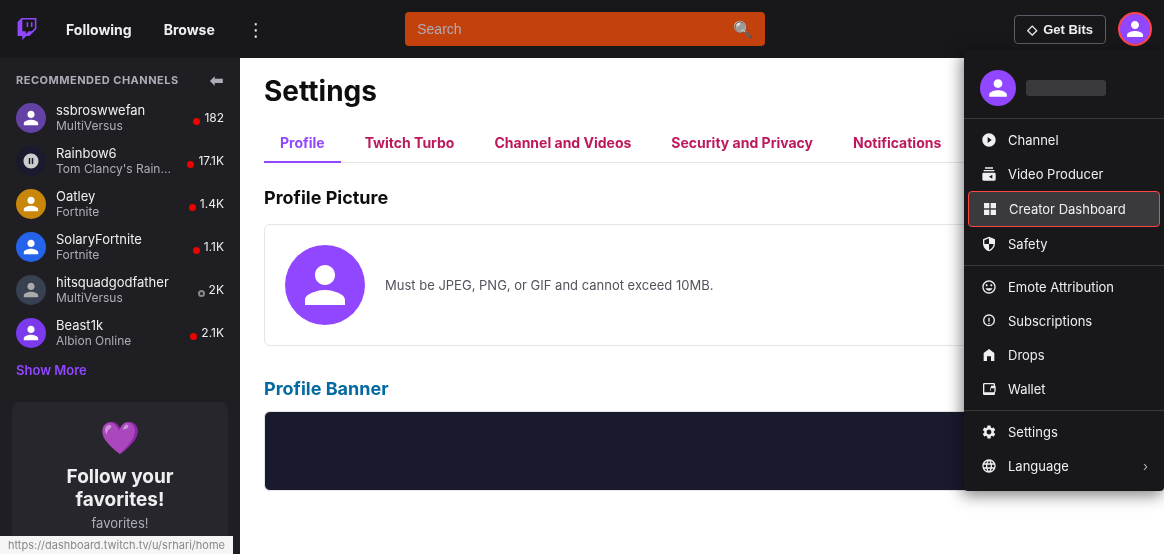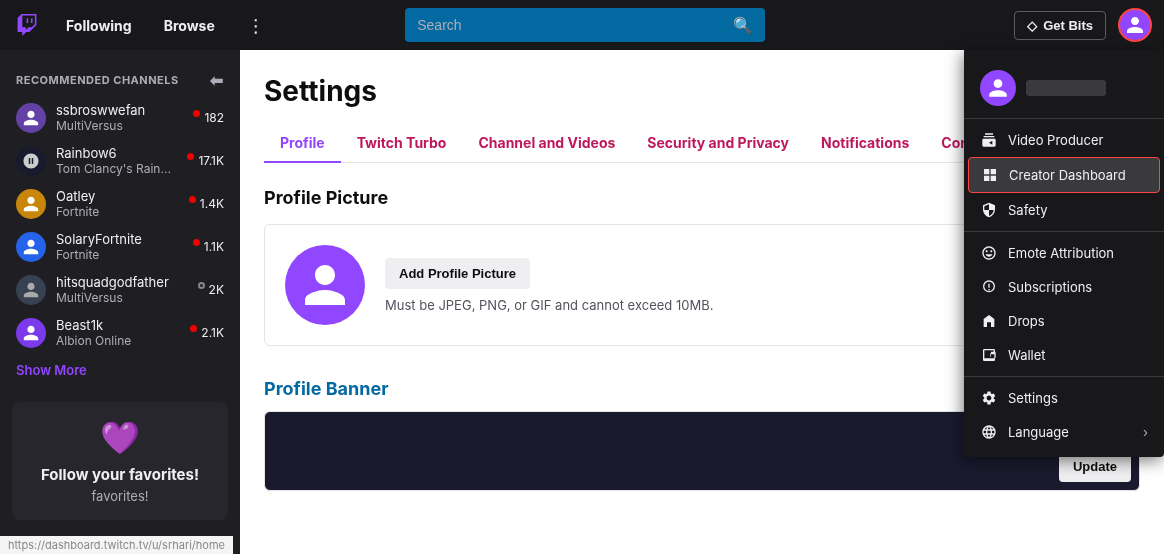--- a/index.html
+++ b/index.html
@@ -1,29 +1,29 @@
 <!DOCTYPE html>
 <html><head>
   <meta charset="utf-8">
   <style>
     * { box-sizing: border-box; margin: 0; padding: 0; }
     body { font-family: Inter, -apple-system, BlinkMacSystemFont, 'Segoe UI', sans-serif; background: #f7f7f8; font-size: 14px; color: #0e0e10; overflow: hidden; }
 
     
     .topnav {
-      display: flex; align-items: center; background: #18181b; height: 50px;
+      display: flex; align-items: center; background: #18181b; height: 58px;
       padding: 0 12px; gap: 16px; position: fixed; top: 0; left: 0; right: 0; z-index: 100;
     }
     .topnav-logo { width: 30px; height: 30px; display: flex; align-items: center; justify-content: center; }
     .topnav-logo svg { width: 22px; height: 22px; fill: #9147ff; }
     .topnav-link { color: #efeff1; font-weight: 700; font-size: 14px; cursor: pointer; padding: 4px 8px; border-radius: 4px; }
     .topnav-dots { color: #efeff1; font-size: 18px; cursor: pointer; padding: 4px 8px; }
     .topnav-search {
       flex: 1; max-width: 360px; margin: 0 auto;
-      display: flex; align-items: center; background: #0369a1; border-radius: 4px; padding: 0 12px; height: 34px;
+      display: flex; align-items: center; background: #c2410c; border-radius: 4px; padding: 0 12px; height: 34px;
     }
     .topnav-search input { background: transparent; border: none; outline: none; color: #efeff1; flex: 1; font-size: 14px; }
     .topnav-search input::placeholder { color: #adadb8; }
     .topnav-search-icon { color: #efeff1; font-size: 16px; cursor: pointer; }
     .topnav-right { display: flex; align-items: center; gap: 12px; margin-left: auto; }
     .get-bits-btn {
       display: flex; align-items: center; gap: 6px; background: transparent; border: 1px solid #5c5c68;
       color: #efeff1; padding: 6px 12px; border-radius: 4px; cursor: pointer; font-size: 13px; font-weight: 600;
     }
     .avatar-btn {
@@ -46,36 +46,36 @@
     }
     .sidebar-collapse { color: #adadb8; cursor: pointer; font-size: 16px; }
     .sidebar-channel { display: flex; align-items: center; padding: 6px 16px; cursor: pointer; gap: 10px; }
     .sidebar-avatar {
       width: 30px; height: 30px; border-radius: 50%; background: #444; flex-shrink: 0; overflow: hidden;
       display: flex; align-items: center; justify-content: center; font-size: 10px; color: #fff;
     }
     .sidebar-channel-info { flex: 1; min-width: 0; }
     .sidebar-channel-name { color: #efeff1; font-size: 13px; font-weight: 400; white-space: nowrap; overflow: hidden; text-overflow: ellipsis; }
     .sidebar-channel-game { color: #adadb8; font-size: 12px; white-space: nowrap; overflow: hidden; text-overflow: ellipsis; }
-    .sidebar-viewers { display: flex; align-items: flex-start; gap: 4px; color: #efeff1; font-size: 12px; flex-shrink: 0; }
+    .sidebar-viewers { display: flex; align-items: flex-end; gap: 4px; color: #efeff1; font-size: 12px; flex-shrink: 0; }
     .live-dot { width: 7px; height: 7px; border-radius: 50%; background: #eb0400; flex-shrink: 0; }
     .costream-dot { width: 7px; height: 7px; border-radius: 50%; background: transparent; border: 2px solid #888; flex-shrink: 0; }
     .show-more { color: #9147ff; padding: 8px 16px; cursor: pointer; font-size: 13px; font-weight: 600; }
     .sidebar-promo {
       margin: 16px 12px; background: #26262c; border-radius: 8px; padding: 16px 12px; text-align: center;
     }
     .promo-heart { font-size: 32px; margin-bottom: 8px; }
-    .promo-title { color: #efeff1; font-size: 15px; font-weight: 700; margin-bottom: 4px; }
+    .promo-title { color: #efeff1; font-size: 19px; font-weight: 700; margin-bottom: 4px; }
     .promo-sub { color: #adadb8; font-size: 13px; }
 
     
     .main { flex: 1; overflow-y: auto; background: #fff; }
     .settings-header { padding: 24px 24px 0; }
     .settings-title { font-size: 28px; font-weight: 700; color: #0e0e10; margin-bottom: 16px; }
-    .settings-tabs { display: flex; gap: 0; border-bottom: 1px solid #e5e5e5; }
+    .settings-tabs { display: flex; gap: 8px; border-bottom: 1px solid #e5e5e5; }
     .tab-item {
       padding: 10px 16px; cursor: pointer; font-size: 14px; color: #be185d; font-weight: 700;
       border-bottom: 2px solid transparent; margin-bottom: -1px;
     }
     .tab-item.active { color: #9147ff; border-bottom-color: #9147ff; font-weight: 700; }
 
     .settings-body { padding: 24px; }
     .section-heading { font-size: 18px; font-weight: 700; color: #0e0e10; margin-bottom: 16px; }
     .profile-pic-box {
       border: 1px solid #e5e5e5; border-radius: 6px; padding: 20px; display: flex; align-items: center; gap: 20px;
@@ -297,21 +297,20 @@
     </div>
     <div class="settings-body">
       <h2 class="section-heading">Profile Picture</h2>
       <div class="profile-pic-box">
         <div class="profile-pic-circle">
           <svg viewBox="0 0 24 24">
               <path d="M12 12c2.7 0 4.8-2.1 4.8-4.8S14.7 2.4 12 2.4 7.2 4.5 7.2 7.2 9.3 12 12 12zm0 2.4c-3.2 0-9.6 1.6-9.6 4.8v2.4h19.2v-2.4c0-3.2-6.4-4.8-9.6-4.8z"></path>
             </svg>
         </div>
         <div class="profile-pic-info">
-          <button class="add-pic-btn">Add Profile Picture</button>
           <div class="pic-hint">Must be JPEG, PNG, or GIF and cannot exceed 10MB.</div>
         </div>
       </div>
       <h2 class="section-heading2">Profile Banner</h2>
       <div class="profile-banner-box">
         <button class="update-btn">Update</button>
       </div>
     </div>
   </main>
 </div>
@@ -319,20 +318,28 @@
 <div class="dropdown-overlay">
   <div class="dropdown-header">
     <div class="dropdown-avatar">
       <svg viewBox="0 0 24 24">
           <path d="M12 12c2.7 0 4.8-2.1 4.8-4.8S14.7 2.4 12 2.4 7.2 4.5 7.2 7.2 9.3 12 12 12zm0 2.4c-3.2 0-9.6 1.6-9.6 4.8v2.4h19.2v-2.4c0-3.2-6.4-4.8-9.6-4.8z"></path>
         </svg>
     </div>
     <div class="dropdown-username"></div>
   </div>
 
+  <div class="dropdown-item">
+    <div class="dropdown-item-icon">
+      <svg viewBox="0 0 24 24">
+          <path d="M12 2C6.48 2 2 6.48 2 12s4.48 10 10 10 10-4.48 10-10S17.52 2 12 2zm-2 14.5v-9l6 4.5-6 4.5z"></path>
+        </svg>
+    </div>
+    <span class="dropdown-item-label">Channel</span>
+  </div>
 
   <div class="dropdown-item">
     <div class="dropdown-item-icon">
       <svg viewBox="0 0 24 24">
           <path d="M4 6h16v2H4zm2-4h12v2H6zm14 8H4c-1.1 0-2 .9-2 2v8c0 1.1.9 2 2 2h16c1.1 0 2-.9 2-2v-8c0-1.1-.9-2-2-2zm-3 9l-5-3 5-3v6z"></path>
         </svg>
     </div>
     <span class="dropdown-item-label">Video Producer</span>
   </div>
 

